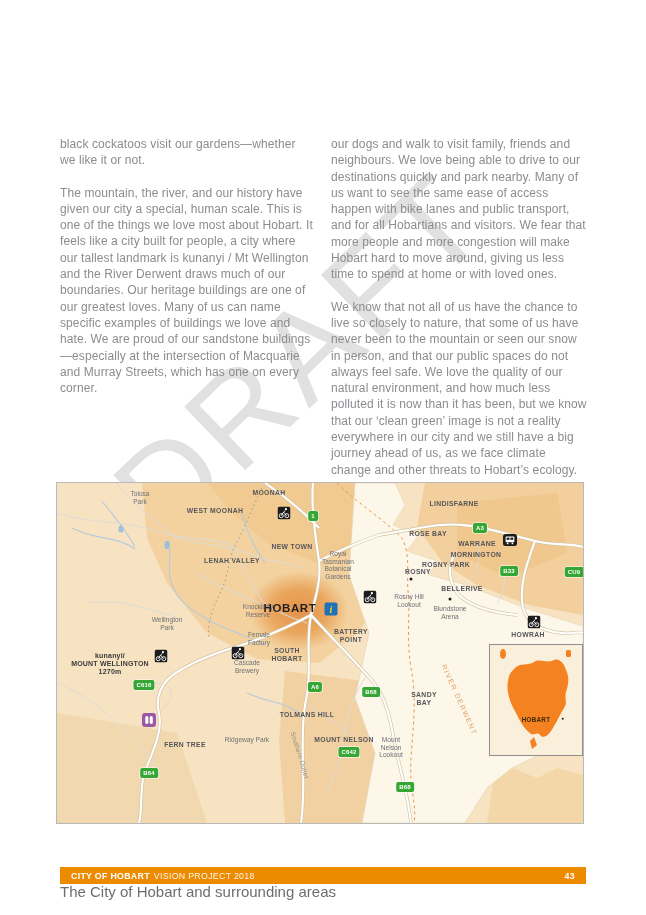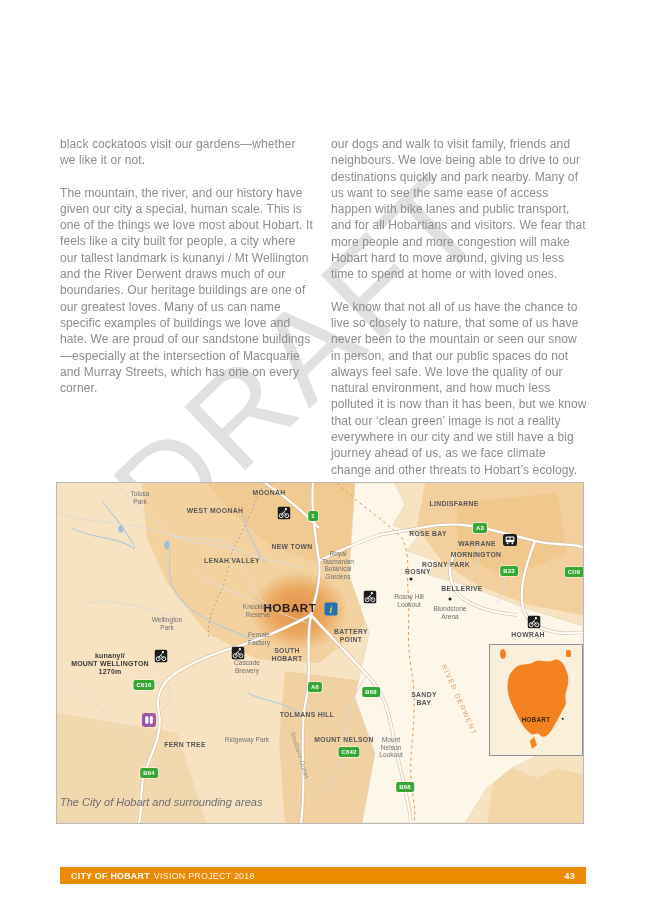--- a/index.html
+++ b/index.html
@@ -37,21 +37,21 @@
       display:flex;align-items:center;justify-content:center;
       font:italic 700 10px "Liberation Serif",serif;}
   
   .inset{position:absolute;left:432px;top:161px;width:94px;height:112px;background:#f9efda;
       border:1px solid #8f8f8f;box-sizing:border-box;z-index:6;}
   .inset-lbl{position:absolute;left:50%;top:67%;transform:translate(-50%,-50%);
       font-size:6.3px;font-weight:700;color:#3d2a08;letter-spacing:.3px;z-index:2;}
   .inset-dot{position:absolute;left:79%;top:67%;width:2.6px;height:2.6px;background:#1b1b1b;
       border-radius:50%;transform:translate(-50%,-50%);z-index:2;}
   
-  .caption{position:absolute;left:60px;top:796px;font-size:11px;color:#6d6e71;z-index:3;font-style:italic;}
+  .caption{position:absolute;left:60px;top:883px;font-size:15px;color:#6d6e71;z-index:3;}
   .footer{position:absolute;left:60px;top:867px;width:526px;height:17px;background:#ed8b00;
       color:#fff;font-size:8.8px;display:flex;align-items:center;justify-content:space-between;
       padding:0 11px;box-sizing:border-box;letter-spacing:.3px;z-index:3;}
   .footer .bold{font-weight:700;margin-right:4px;}
   .footer .rest{font-weight:400;opacity:.92;}
   .footer .pg{font-weight:700;}
 </style>
 </head>
 <body>
 

